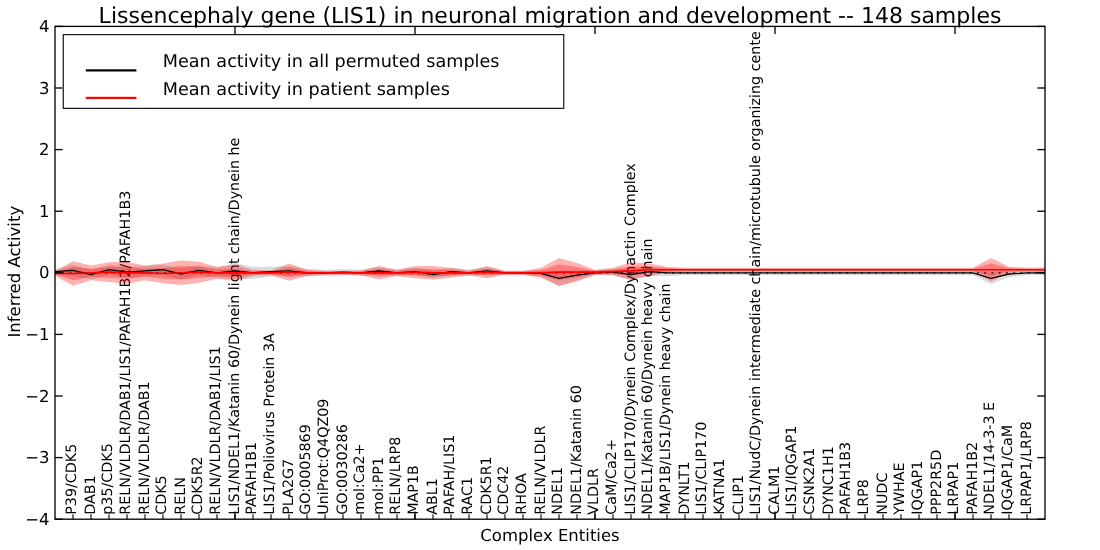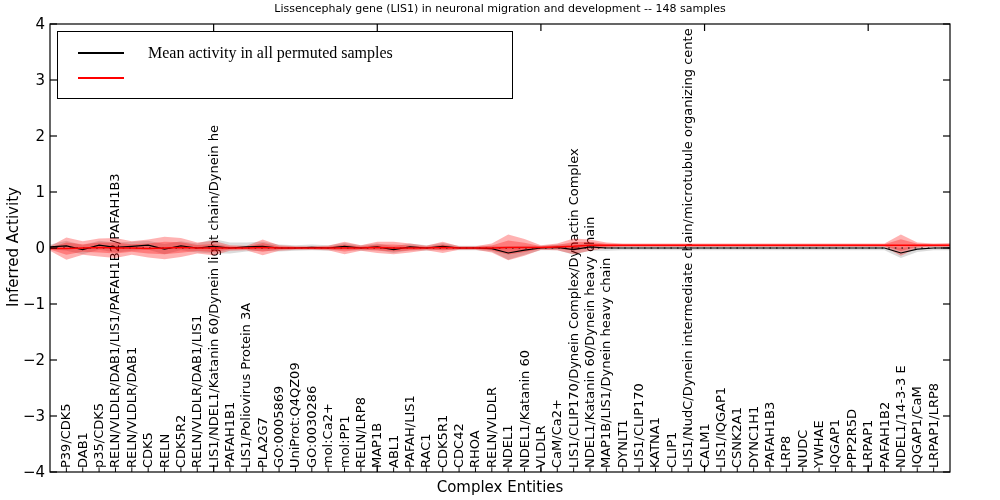--- a/index.html
+++ b/index.html
@@ -3,27 +3,27 @@
 <meta charset="utf-8">
 <style>
   html,body{margin:0;padding:0;background:#ffffff;}
   #canvas{position:relative;width:1000px;height:500px;background:#ffffff;overflow:hidden;
           font-family:"DejaVu Sans","Liberation Sans",sans-serif;color:#000;}
   #plot-svg{position:absolute;left:0;top:0;width:1000px;height:500px;}
   #xlabels-layer{position:absolute;left:0;top:0;width:1000px;height:500px;}
   .xlab{position:absolute;font-size:13px;line-height:13px;white-space:nowrap;
         transform-origin:0 0;transform:rotate(-90deg);color:#000;}
   .ytick{position:absolute;left:0;width:45px;text-align:right;font-size:15px;line-height:18px;}
-  #title{position:absolute;left:0;top:2px;width:1000px;text-align:center;font-size:11px;}
+  #title{position:absolute;left:0;top:2px;width:1000px;text-align:center;font-size:20px;}
   #ylabel{position:absolute;left:-52px;top:238px;width:130px;text-align:center;font-size:15px;
           transform:rotate(-90deg);transform-origin:center;}
   #xlabel{position:absolute;left:0;top:478px;width:1000px;text-align:center;font-size:15px;}
   #legend{position:absolute;left:57px;top:31px;width:456px;background:#ffffff;
           border:1px solid #000;box-sizing:border-box;padding:8px 10px;}
-  .legend-row{display:flex;align-items:center;height:25px;font-family:Liberation Serif, serif;}
+  .legend-row{display:flex;align-items:flex-end;height:25px;}
   .legend-line{width:46px;height:0;border-top:2px solid #000;margin-left:10px;margin-right:24px;flex:0 0 auto;}
   .legend-text{font-size:16px;white-space:nowrap;}
 </style>
 </head>
 <body>
 
 <div id="canvas">
 
   <div id="xlabels-layer">
       <div class="xlab" style="left: 59.3636px; top: 468px;">P39/CDK5</div>
@@ -192,16 +192,17 @@
 
   <div id="xlabel">Complex Entities</div>
 
   <div id="legend">
     <div class="legend-row">
       <span class="legend-line" id="legend-line-0" style="border-top-color: rgb(0, 0, 0);"></span>
       <span class="legend-text">Mean activity in all permuted samples</span>
     </div>
     <div class="legend-row">
       <span class="legend-line" id="legend-line-1" style="border-top-color: rgb(255, 0, 0);"></span>
+      <span class="legend-text">Mean activity in patient samples</span>
     </div>
   </div>
 
 </div>
 
 </body></html>

